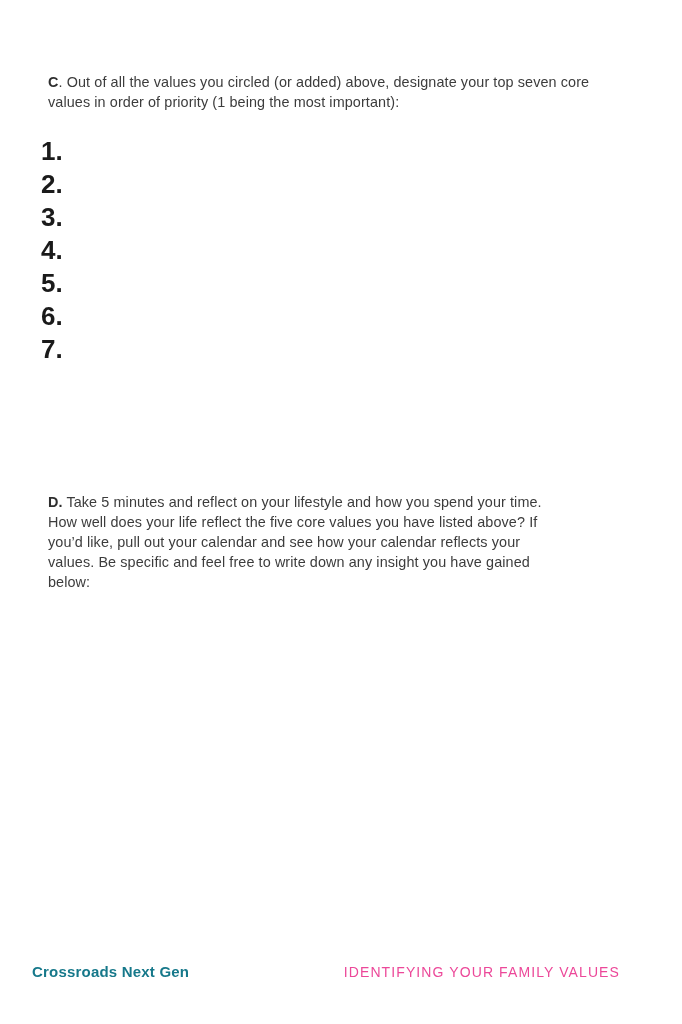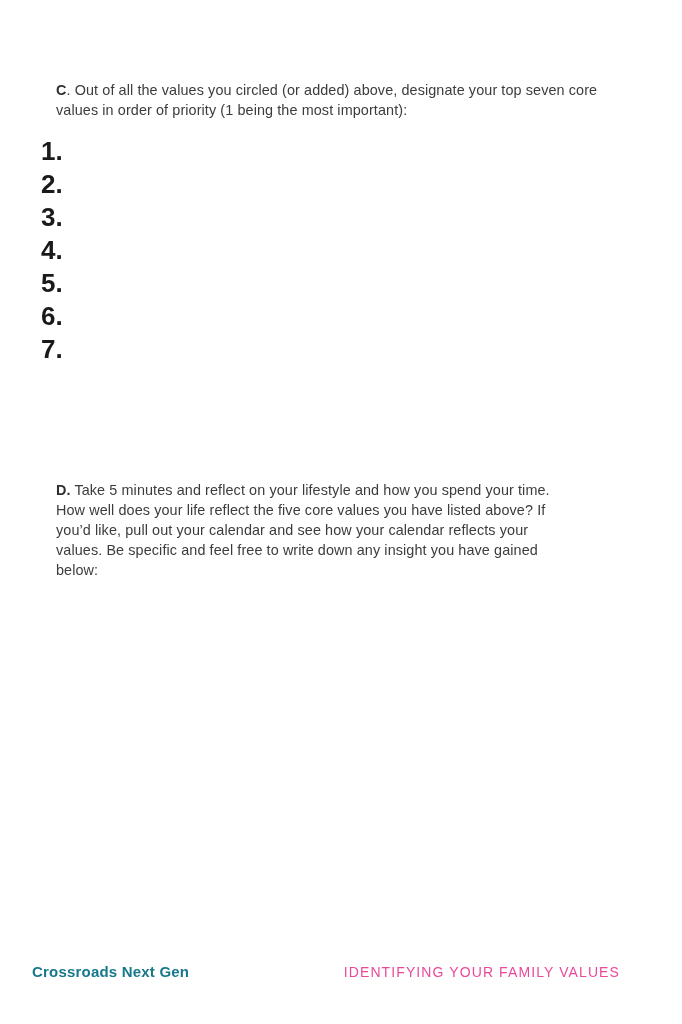--- a/index.html
+++ b/index.html
@@ -12,33 +12,33 @@
     width: 682px;
     height: 1024px;
     background: #ffffff;
     font-family: "Liberation Sans", sans-serif;
     overflow: hidden;
   }
   .para {
     position: absolute;
     left: 40px;
     width: 620px;
-    margin: 16px;
+    margin: 8px;
     font-size: 14.4px;
     line-height: 20px;
     color: #3c3c3c;
     white-space: pre-line;
     letter-spacing: 0.1px;
   }
   .para .bold {
     font-weight: 700;
     color: #2e2e2e;
   }
   .para-c { top: 64px; }
-  .para-d { top: 464px; }
+  .para-d { top: 484px; }
   .priority-list {
     position: absolute;
     left: 41px;
     top: 135px;
   }
   .priority-item {
     font-size: 26px;
     font-weight: 700;
     line-height: 33px;
     color: #1a1a1a;

